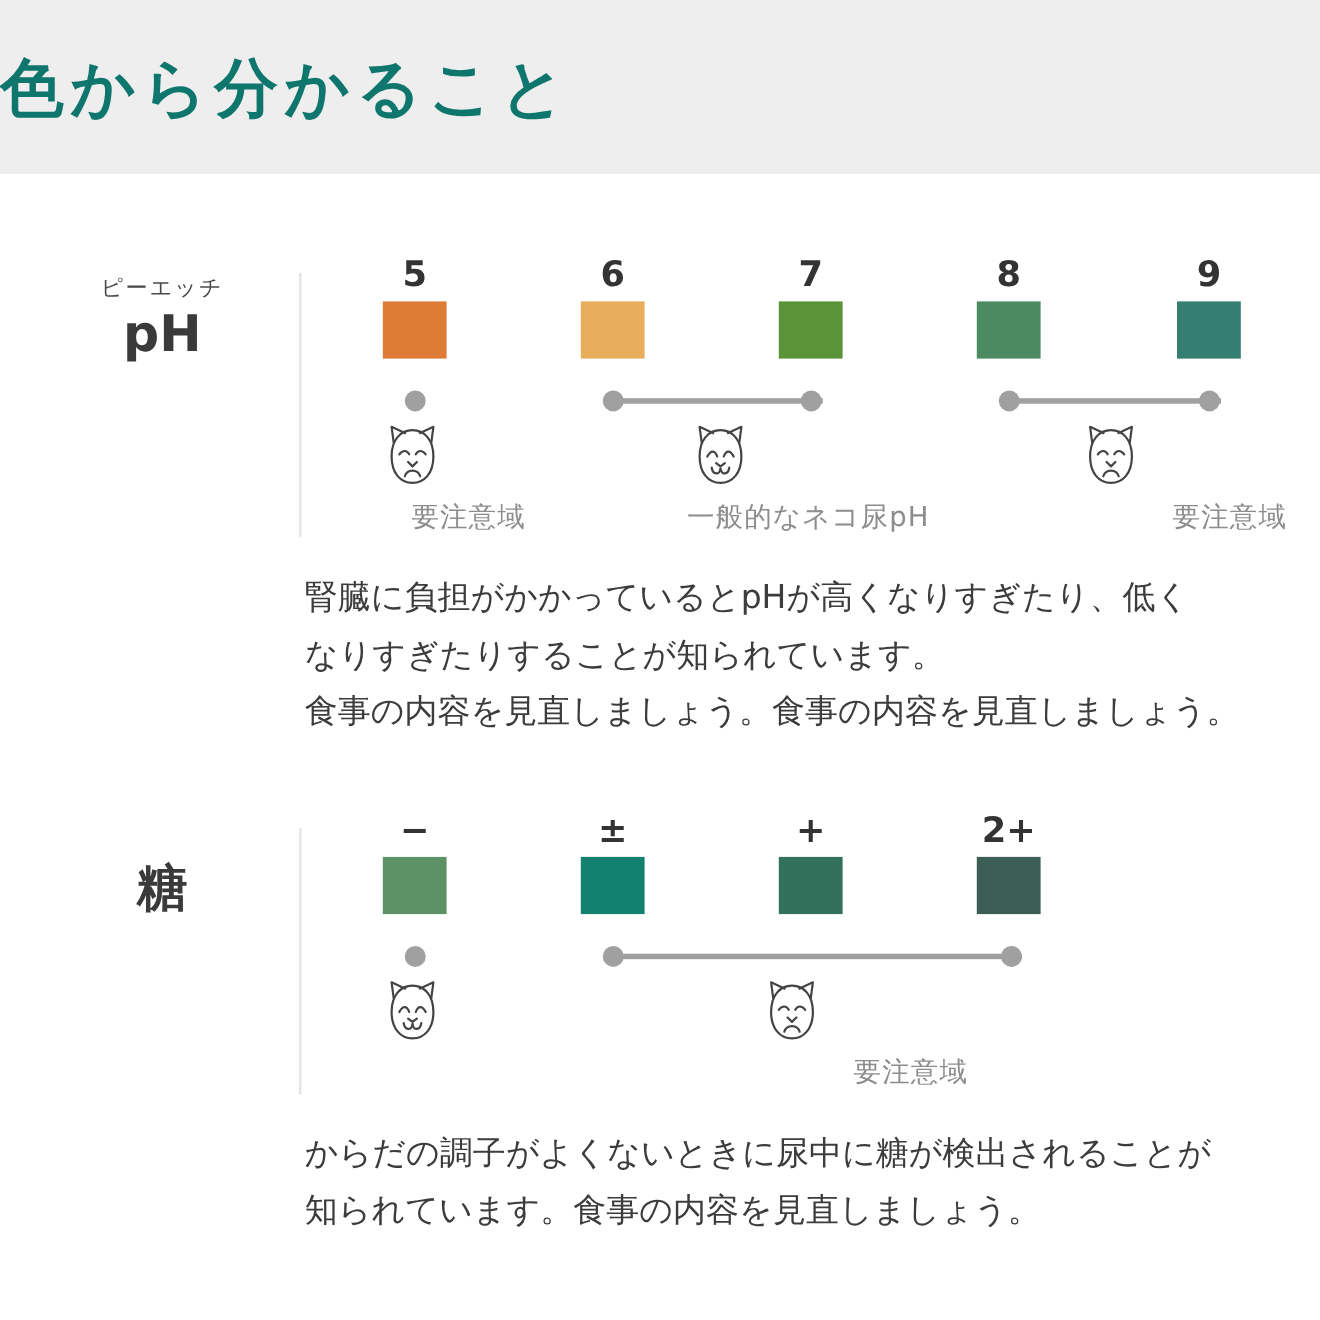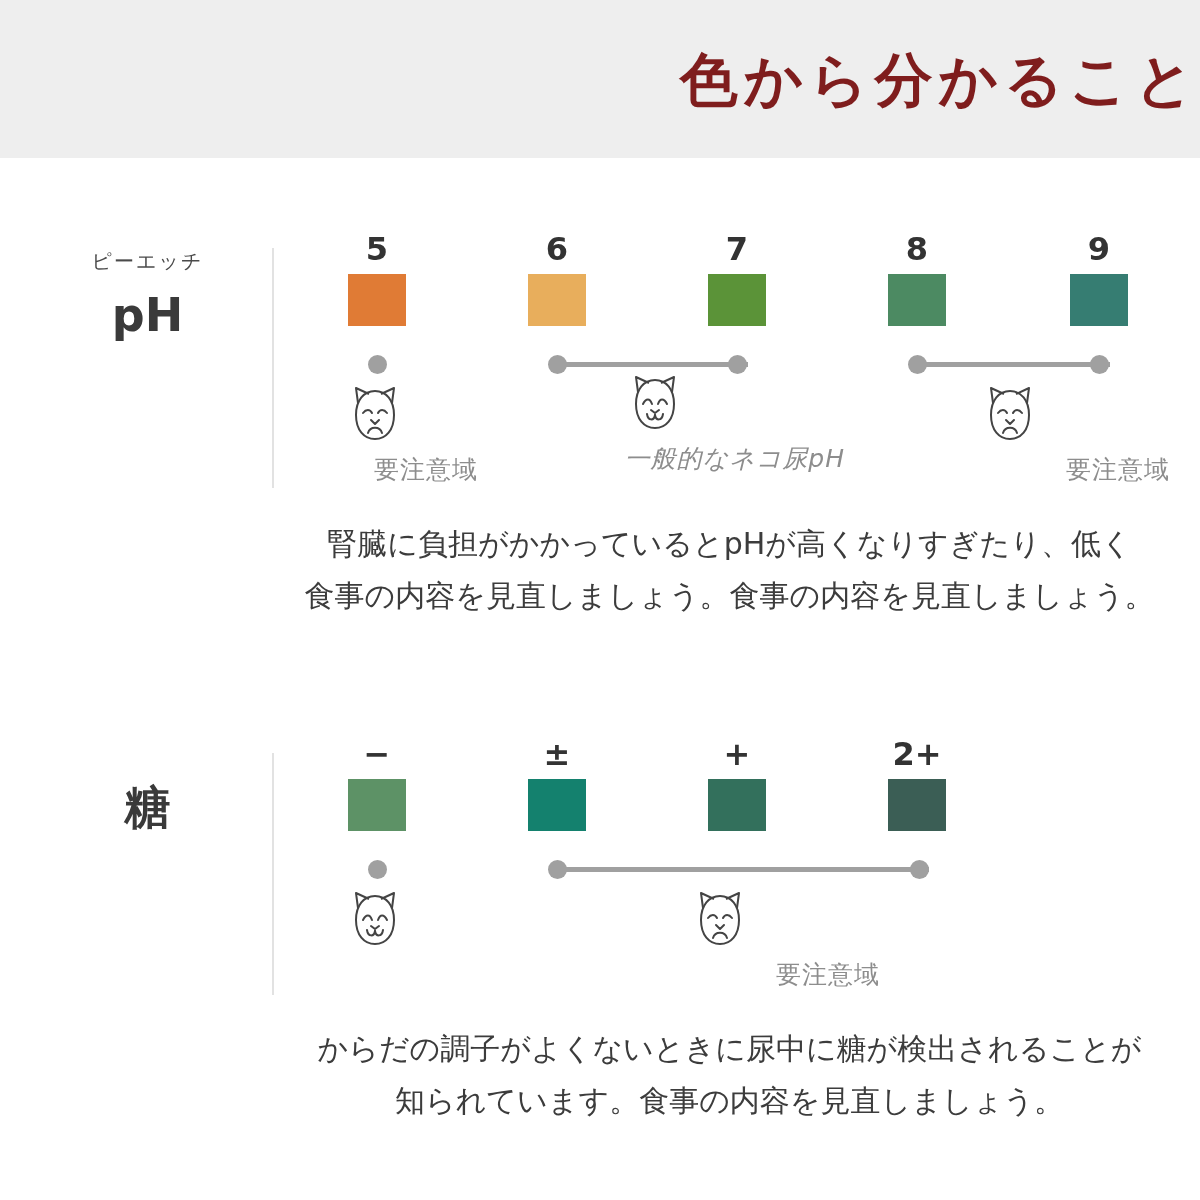--- a/index.html
+++ b/index.html
@@ -27,45 +27,45 @@
     top: 0;
     width: 1200px;
     height: 158px;
     background: #eeeeee;
   }
   .header-title {
     position: absolute;
     left: 0;
     top: 42px;
     width: 1200px;
-    text-align: right;
+    text-align: left;
     font-size: 58px;
     font-weight: bold;
     letter-spacing: 6px;
-    color: #7f1d1d;
+    color: #0f766e;
     font-family: "DejaVu Sans", "Liberation Sans", sans-serif;
   }
 
   
   .section {
     position: absolute;
     left: 0;
     width: 1200px;
   }
   .section-label {
     position: absolute;
     left: 40px;
     width: 215px;
     text-align: center;
   }
   .furigana {
     font-size: 20px;
     letter-spacing: 2px;
     color: #4a4a4a;
-    margin-bottom: 16px;
+    margin-bottom: 4px;
     font-family: "DejaVu Sans", "Liberation Sans", sans-serif;
   }
   .label-main {
     font-size: 46px;
     font-weight: bold;
     color: #3a3a3a;
     line-height: 1.05;
     font-family: "DejaVu Sans", "Liberation Sans", sans-serif;
     text-align: center;
   }
@@ -143,21 +143,20 @@
 
   
   .body-text {
     position: absolute;
     left: 277px;
     width: 905px;
     font-size: 30px;
     line-height: 1.72;
     color: #3c3c3c;
     font-family: "DejaVu Sans", "Liberation Sans", sans-serif;
-    text-align: center;
   }
   .body-text .line { display: block; white-space: nowrap; }
 </style>
 </head>
 <body>
 
 <div class="page">
 
   <div class="header-band"></div>
   <div class="header-title">色から分かること</div>
@@ -212,21 +211,21 @@
         <path d="M16 18 L14 3 L27 9" fill="none" stroke="#444" stroke-width="2" stroke-linejoin="round"></path>
         <path d="M50 18 L52 3 L39 9" fill="none" stroke="#444" stroke-width="2" stroke-linejoin="round"></path>
         <path d="M21 28 C24 24 28 24 30 28" fill="none" stroke="#444" stroke-width="2" stroke-linecap="round"></path>
         <path d="M36 28 C38 24 42 24 45 28" fill="none" stroke="#444" stroke-width="2" stroke-linecap="round"></path>
         <path d="M29 35 L33 39 L37 35" fill="none" stroke="#444" stroke-width="2" stroke-linecap="round" stroke-linejoin="round"></path>
         <path d="M26 48 C28 41 38 41 40 48" fill="none" stroke="#444" stroke-width="2" stroke-linecap="round"></path>
       </svg>
       <div class="zone-caption">要注意域</div>
     </div>
 
-    <div class="zone" style="left:465px;top:144px;width:380px;font-style:italic;">
+    <div class="zone" style="left:465px;top:155px;width:380px;">
       <svg class="cat" width="66" height="62" viewBox="0 0 66 62">
         <path d="M14 30 C14 15 22 6 33 6 C44 6 52 15 52 30 C52 45 44 54 33 54 C22 54 14 45 14 30 Z" fill="none" stroke="#444" stroke-width="2"></path>
         <path d="M16 18 L14 3 L27 9" fill="none" stroke="#444" stroke-width="2" stroke-linejoin="round"></path>
         <path d="M50 18 L52 3 L39 9" fill="none" stroke="#444" stroke-width="2" stroke-linejoin="round"></path>
         <path d="M21 30 C24 24 28 24 30 30" fill="none" stroke="#444" stroke-width="2" stroke-linecap="round"></path>
         <path d="M36 30 C38 24 42 24 45 30" fill="none" stroke="#444" stroke-width="2" stroke-linecap="round"></path>
         <path d="M29 36 L33 39 L37 36" fill="none" stroke="#444" stroke-width="2" stroke-linecap="round" stroke-linejoin="round"></path>
         <path d="M25 40 C26 47 32 47 33 41" fill="none" stroke="#444" stroke-width="2" stroke-linecap="round"></path>
         <path d="M33 41 C34 47 40 47 41 40" fill="none" stroke="#444" stroke-width="2" stroke-linecap="round"></path>
       </svg>
@@ -241,20 +240,21 @@
         <path d="M21 28 C24 24 28 24 30 28" fill="none" stroke="#444" stroke-width="2" stroke-linecap="round"></path>
         <path d="M36 28 C38 24 42 24 45 28" fill="none" stroke="#444" stroke-width="2" stroke-linecap="round"></path>
         <path d="M29 35 L33 39 L37 35" fill="none" stroke="#444" stroke-width="2" stroke-linecap="round" stroke-linejoin="round"></path>
         <path d="M26 48 C28 41 38 41 40 48" fill="none" stroke="#444" stroke-width="2" stroke-linecap="round"></path>
       </svg>
       <div class="zone-caption">要注意域</div>
     </div>
 
     <div class="body-text" style="top:288px;">
       <span class="line">腎臓に負担がかかっているとpHが高くなりすぎたり、低く</span>
+      <span class="line">なりすぎたりすることが知られています。</span>
       <span class="line">食事の内容を見直しましょう。食事の内容を見直しましょう。</span>
     </div>
   </div>
 
   <div class="section" style="top:735px;height:420px;">
 
     <div class="divider" style="left:272px;top:18px;height:242px;"></div>
 
     <div class="section-label" style="top:48px;">
       <div class="label-main">糖</div>

